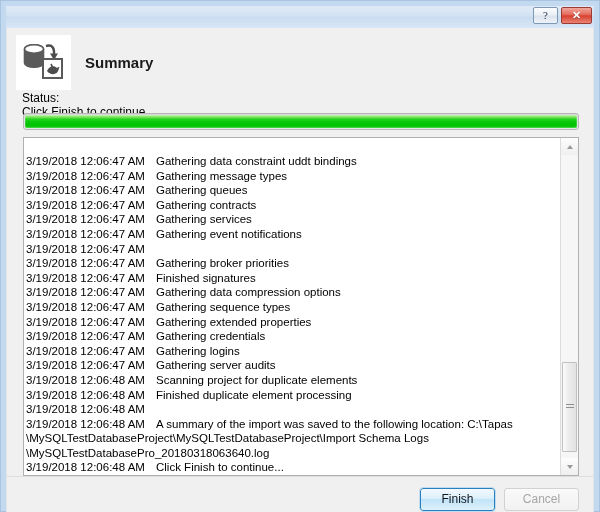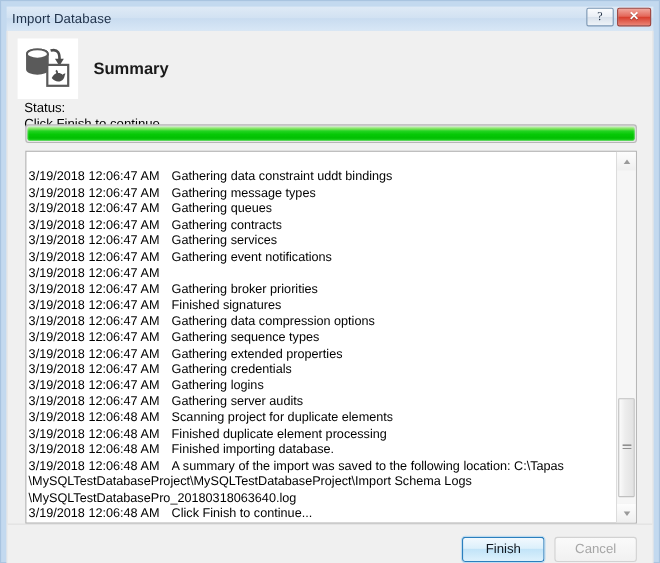--- a/index.html
+++ b/index.html
@@ -282,21 +282,20 @@
     background: linear-gradient(to bottom, #fafafa, #f1f1f1);
     color: #a6a6a6;
   }
 </style>
 </head>
 <body>
 
 <div class="window">
 
   <div class="titlebar">
-    <div class="title-text">Import Database</div>
     <div class="title-buttons">
       <div class="tbtn help">?</div>
       <div class="tbtn close">✕</div>
     </div>
   </div>
 
   <div class="dialog-body">
 
     <div class="header">
       <div class="app-icon">
@@ -392,21 +391,20 @@
           <div class="log-row">
             <div class="log-time">3/19/2018 12:06:48 AM</div>
             <div class="log-msg">Scanning project for duplicate elements</div>
           </div>
           <div class="log-row">
             <div class="log-time">3/19/2018 12:06:48 AM</div>
             <div class="log-msg">Finished duplicate element processing</div>
           </div>
           <div class="log-row">
             <div class="log-time">3/19/2018 12:06:48 AM</div>
-            <div class="log-msg">Finished importing database.</div>
           </div>
           <div class="log-row">
             <div class="log-time">3/19/2018 12:06:48 AM</div>
             <div class="log-msg">A summary of the import was saved to the following location: C:\Tapas</div>
           </div>
           <div class="log-cont">\MySQLTestDatabaseProject\MySQLTestDatabaseProject\Import Schema Logs</div>
           <div class="log-cont">\MySQLTestDatabasePro_20180318063640.log</div>
           <div class="log-row">
             <div class="log-time">3/19/2018 12:06:48 AM</div>
             <div class="log-msg">Click Finish to continue...</div>

